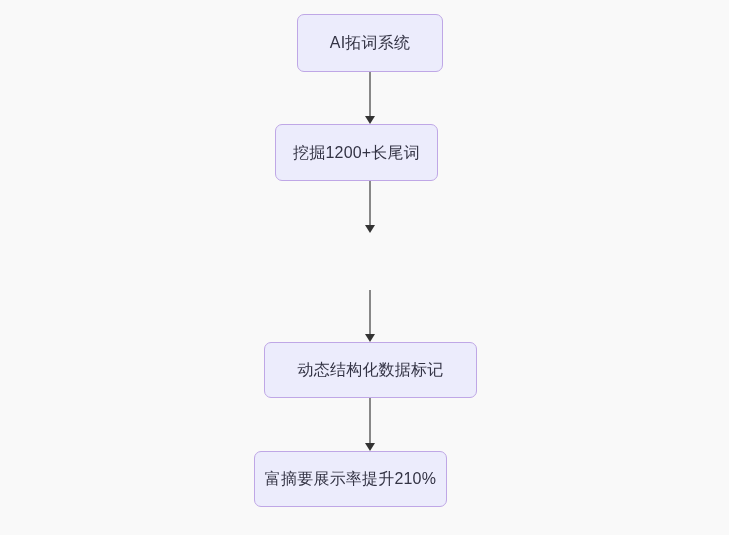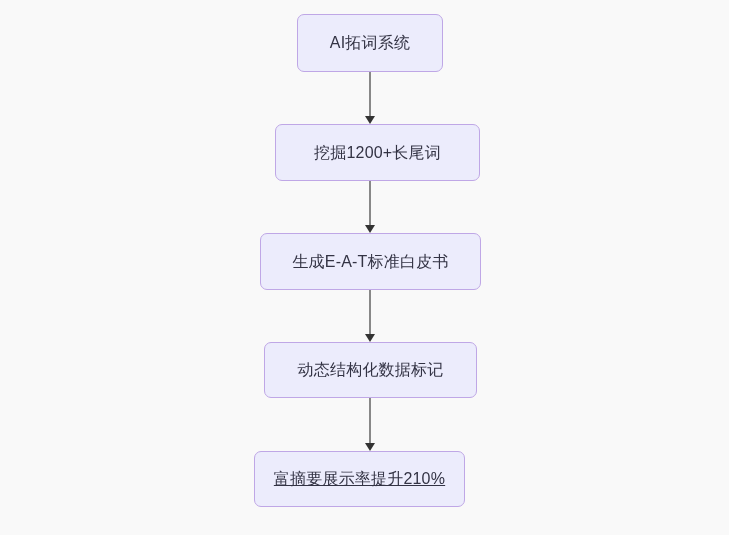--- a/index.html
+++ b/index.html
@@ -78,26 +78,23 @@
     <div class="connector-head" style="top: 44px; border-top-color: rgb(51, 51, 51);"></div>
   </div>
   <div class="connector" style="left: 370px; top: 398px;">
     <div class="connector-line" style="height: 45px; background: rgb(136, 136, 136);"></div>
     <div class="connector-head" style="top: 45px; border-top-color: rgb(51, 51, 51);"></div>
   </div>
 
   <div class="node" style="left: 297px; top: 14px; width: 146px; height: 58px; background: rgb(236, 236, 252); border-color: rgb(191, 167, 230); color: rgb(51, 51, 68);">
     <span class="node-label">AI拓词系统</span>
   </div>
-  <div class="node" style="left: 275px; top: 124px; width: 205px; height: 57px; background: rgb(236, 236, 252); border-color: rgb(191, 167, 230); color: rgb(51, 51, 68);">
+  <div class="node" style="left: 275px; top: 124px; width: 163px; height: 57px; background: rgb(236, 236, 252); border-color: rgb(191, 167, 230); color: rgb(51, 51, 68);">
     <span class="node-label">挖掘1200+长尾词</span>
-  </div>
-  <div class="node" style="left: 260px; top: 233px; width: 221px; height: 57px; background: rgb(236, 236, 252); border-color: rgb(191, 167, 230); color: rgb(51, 51, 68);">
-    <span class="node-label">生成E-A-T标准白皮书</span>
   </div>
   <div class="node" style="left: 264px; top: 342px; width: 213px; height: 56px; background: rgb(236, 236, 252); border-color: rgb(191, 167, 230); color: rgb(51, 51, 68);">
     <span class="node-label">动态结构化数据标记</span>
   </div>
-  <div class="node" style="left: 254px; top: 451px; width: 211px; height: 56px; background: rgb(236, 236, 252); border-color: rgb(191, 167, 230); color: rgb(51, 51, 68); text-decoration: underline;">
+  <div class="node" style="left: 254px; top: 451px; width: 193px; height: 56px; background: rgb(236, 236, 252); border-color: rgb(191, 167, 230); color: rgb(51, 51, 68);">
     <span class="node-label">富摘要展示率提升210%</span>
   </div>
 
 </div>
 
 </body></html>

